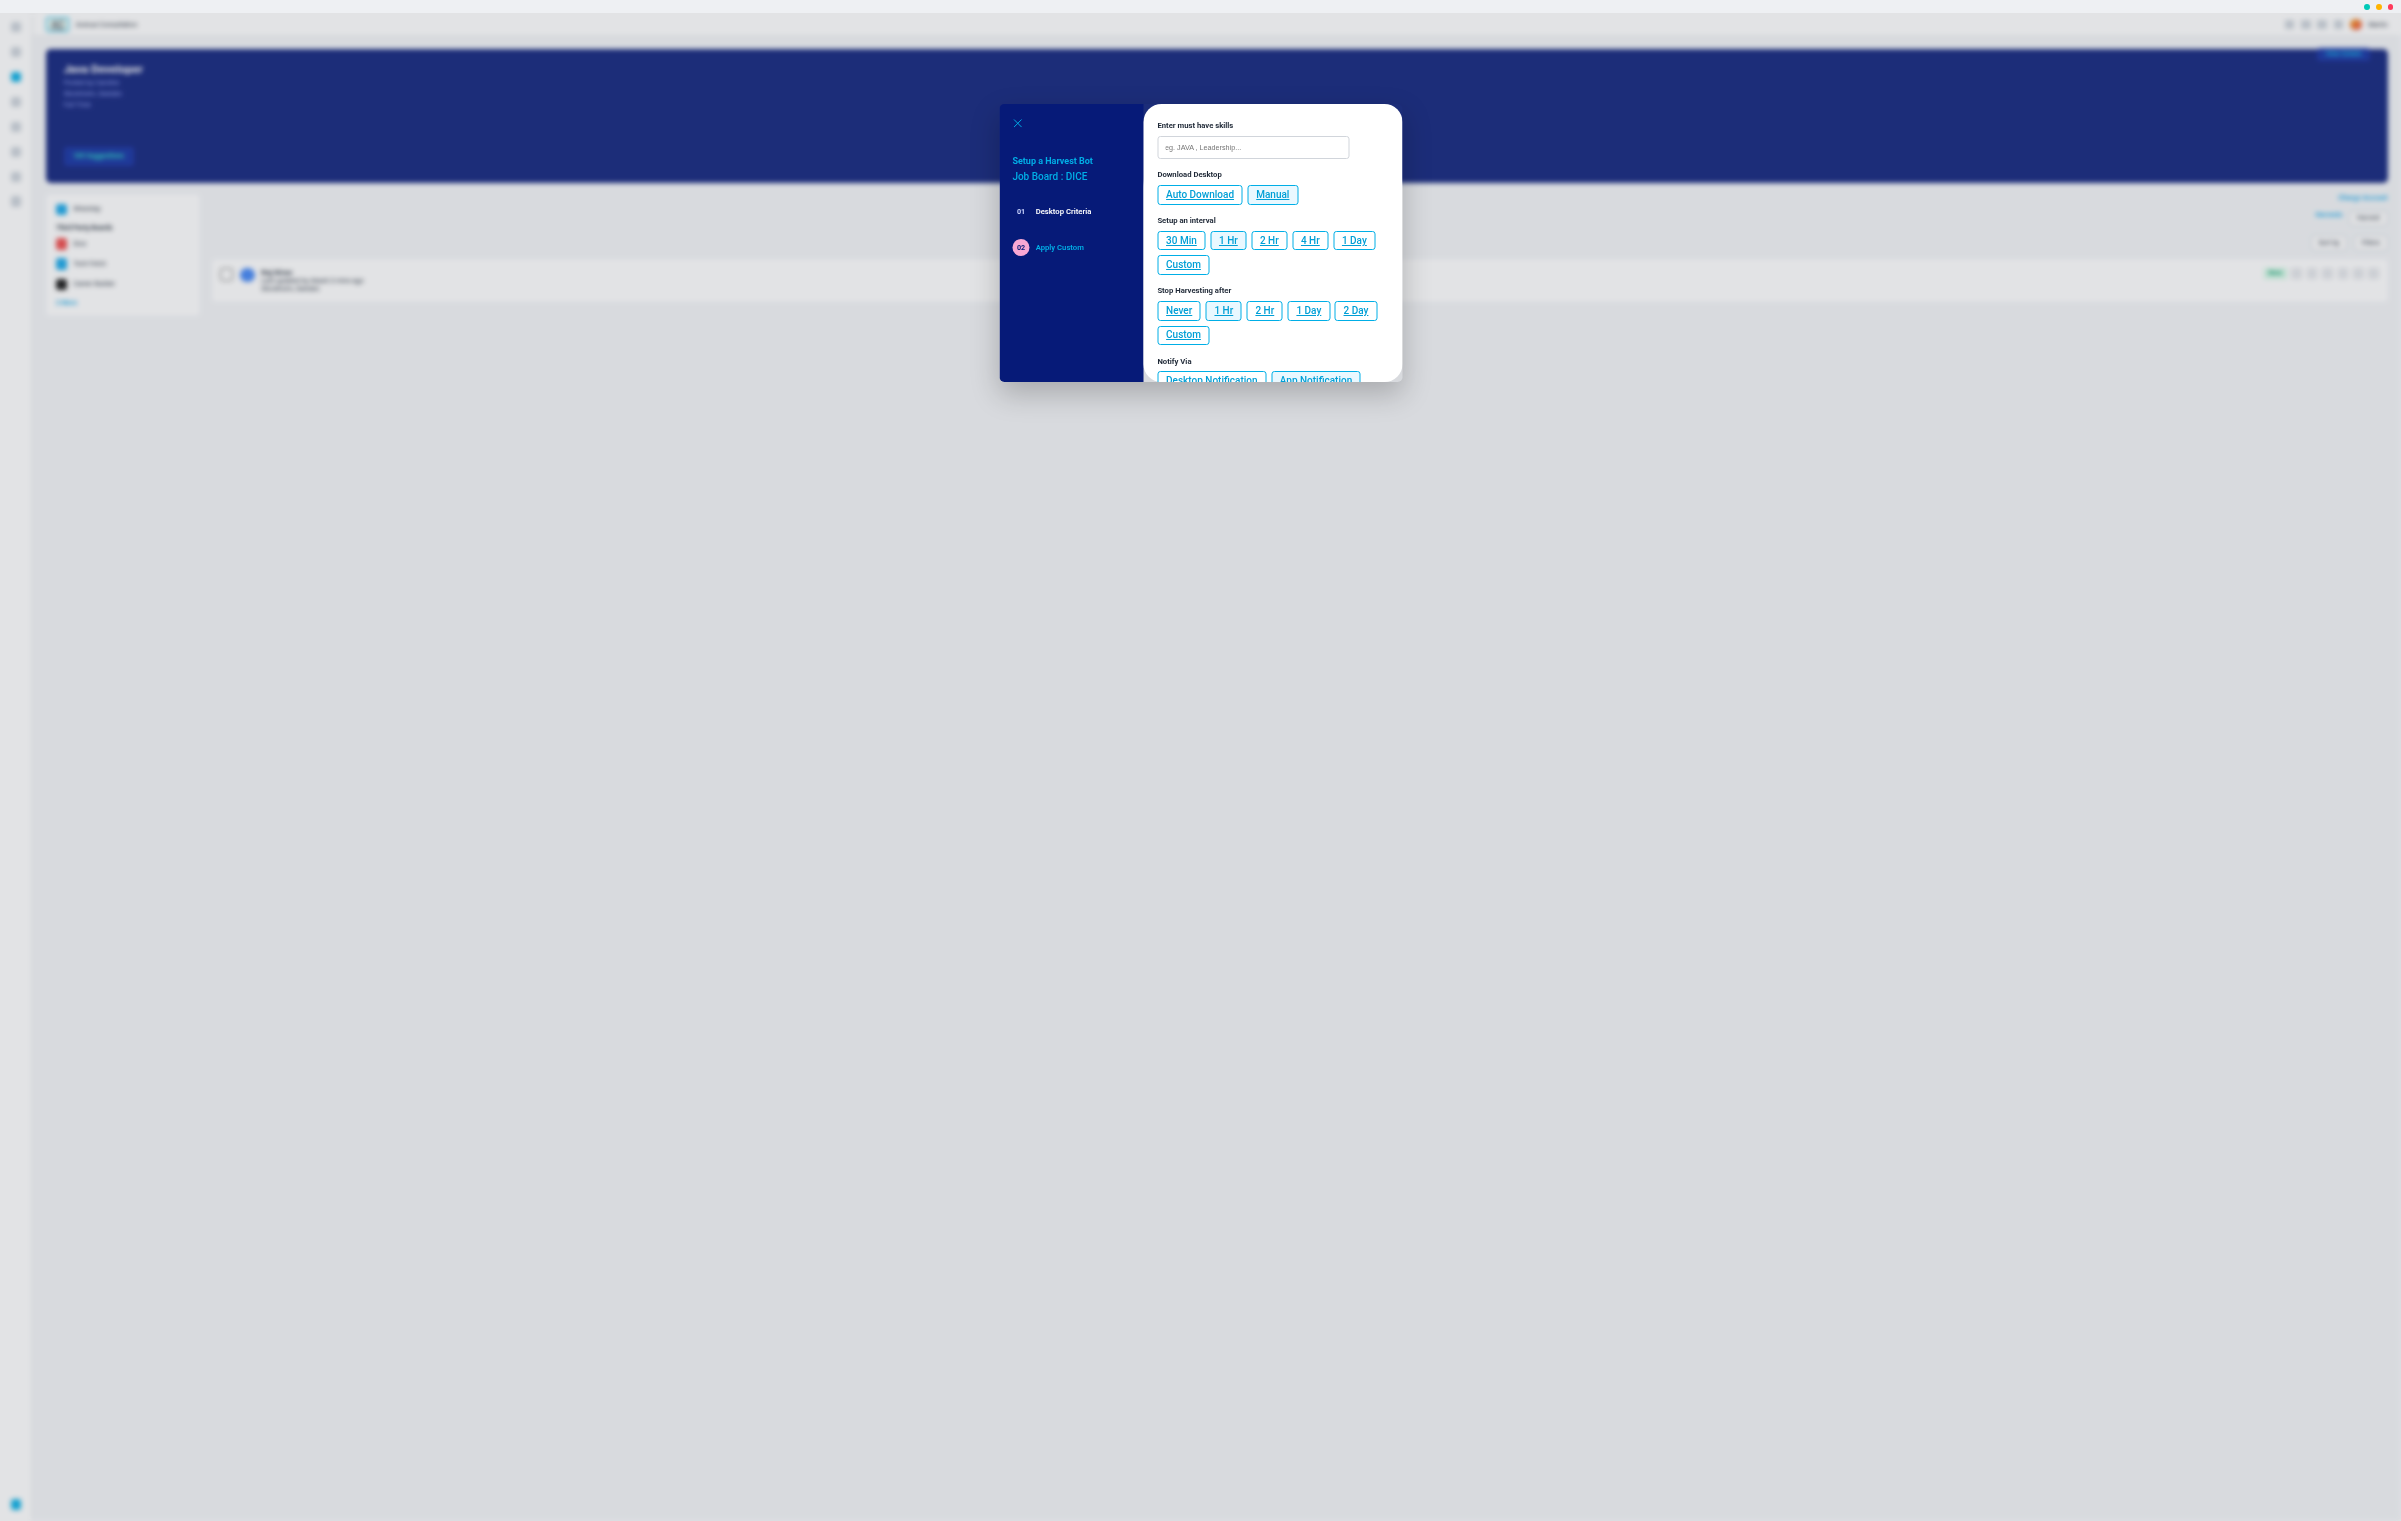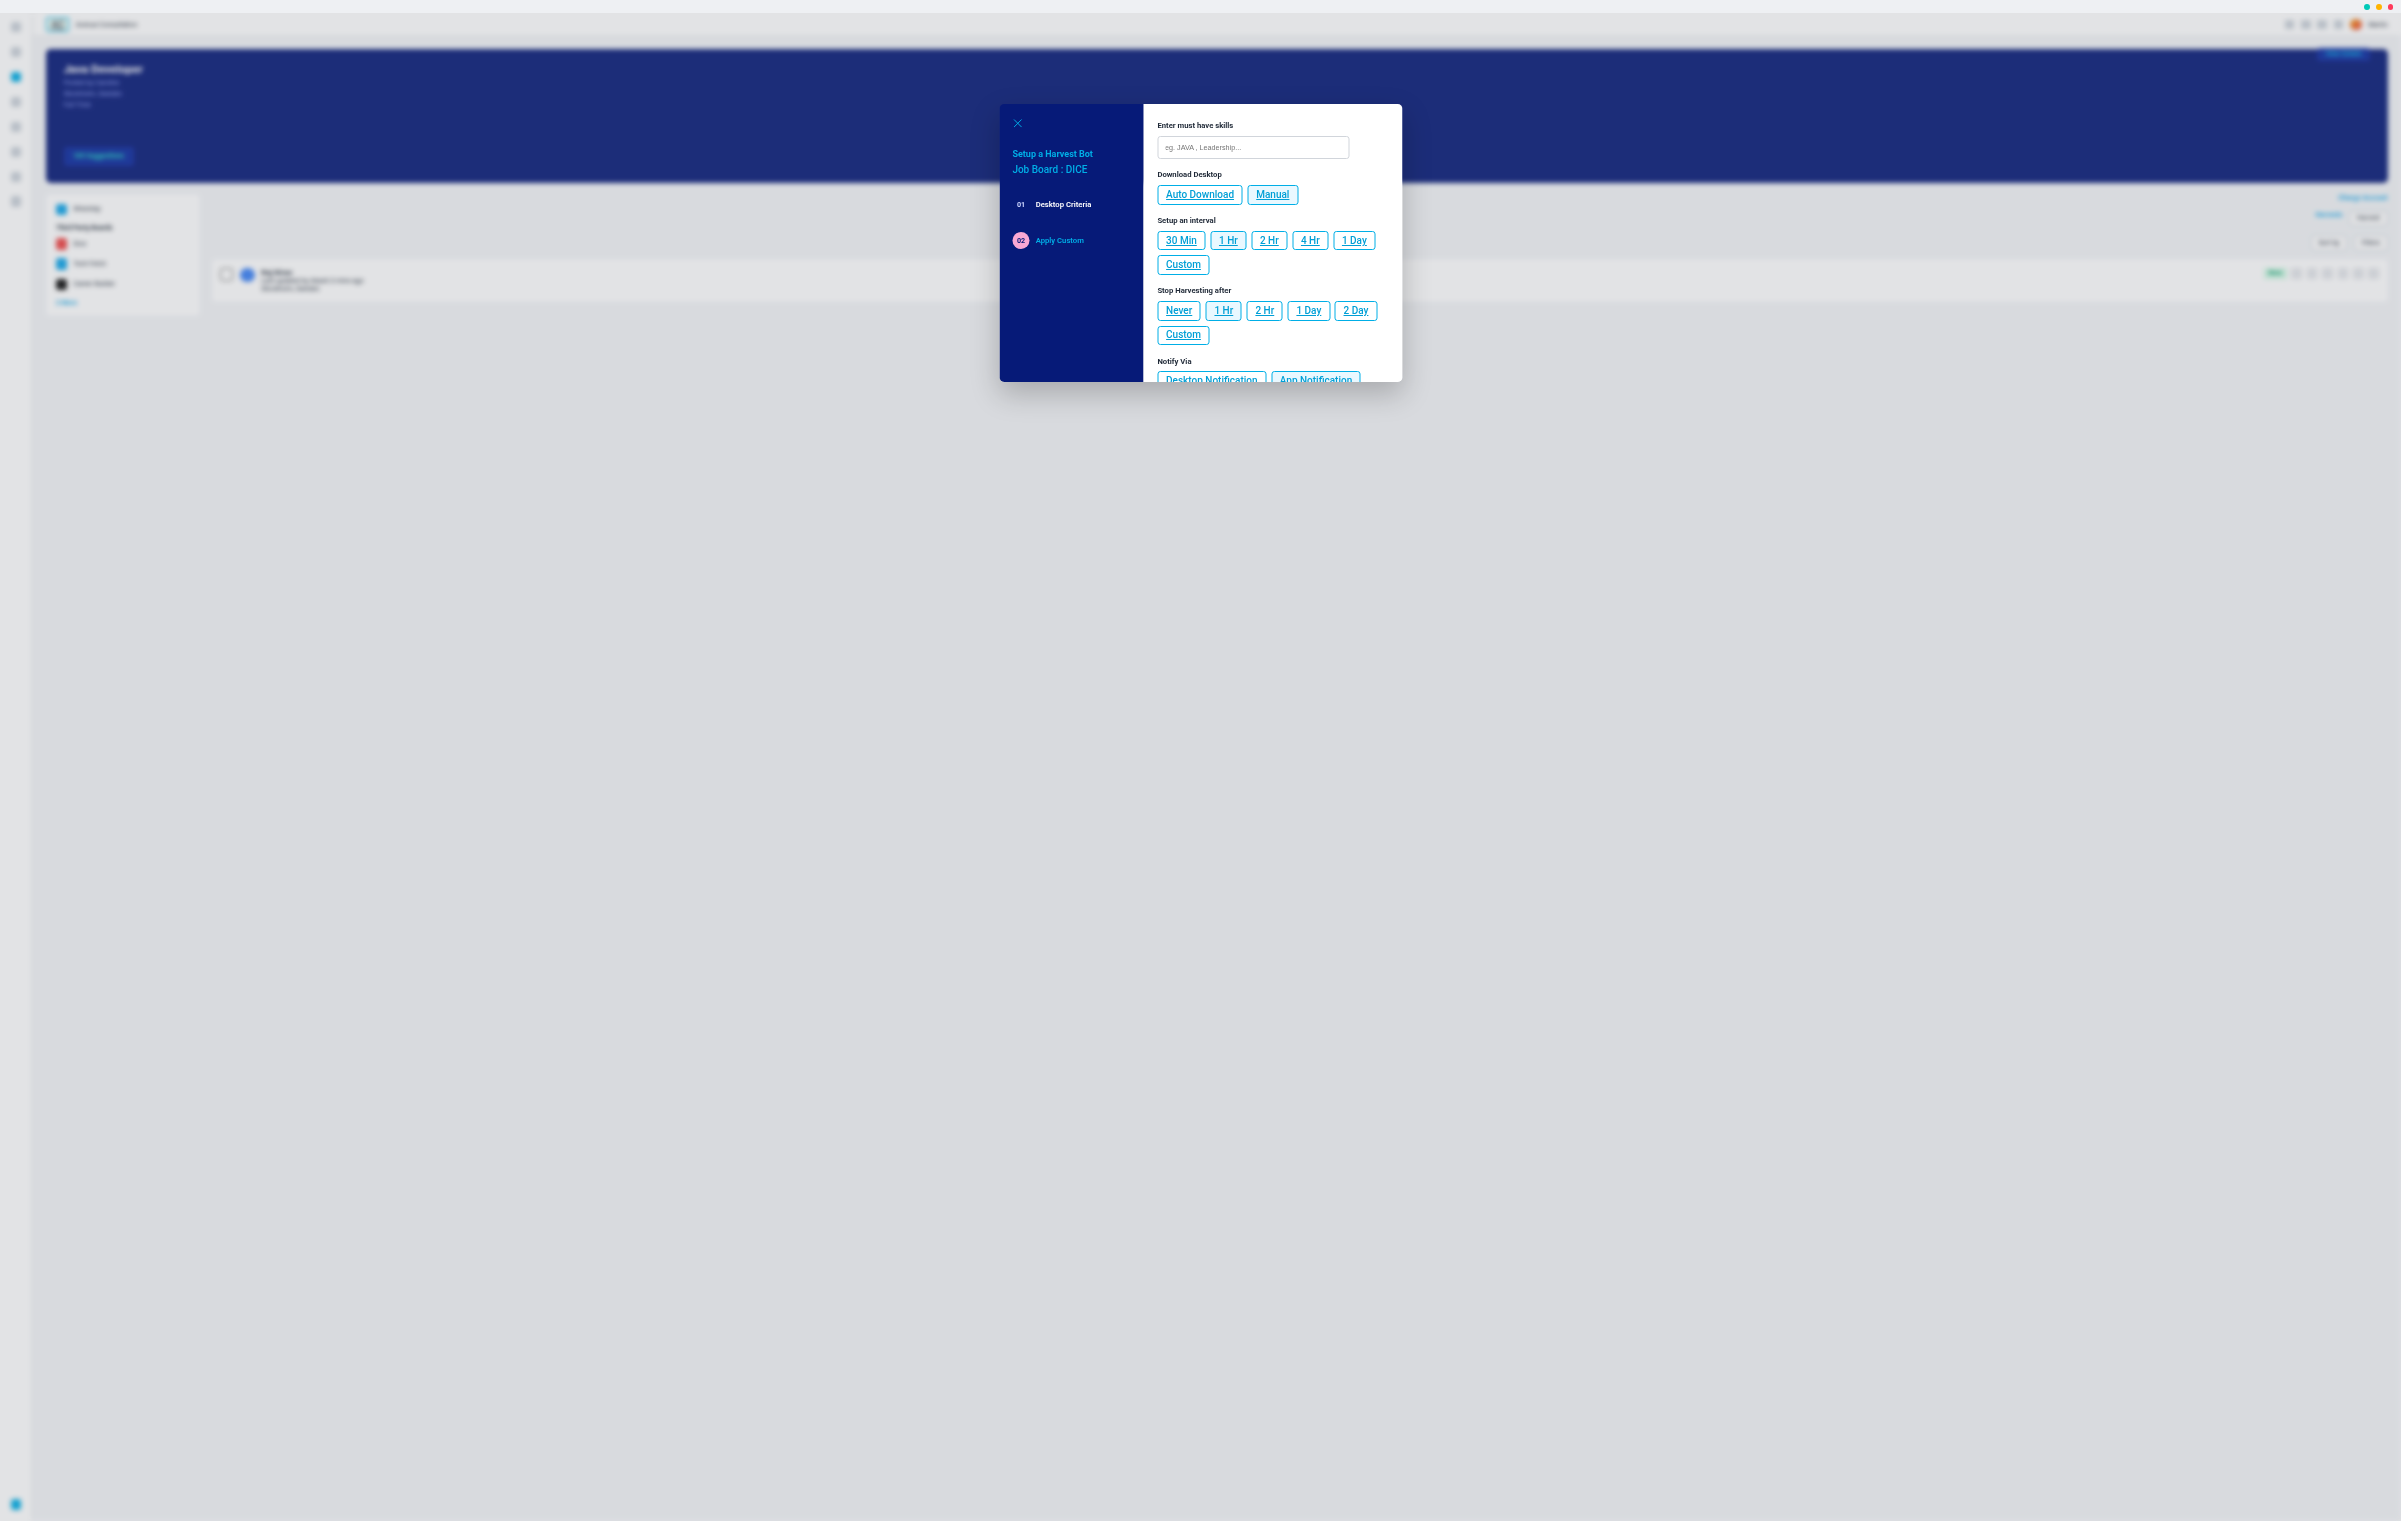--- a/index.html
+++ b/index.html
@@ -145,21 +145,21 @@
     color:#00aee6;
     font-size:12.5px;
     font-weight:300;
     cursor:pointer;
     line-height:1;
   }
   .modal-left h3{
     color:#00aee6;
     font-size:9px;
     font-weight:700;
-    margin-top:18px;
+    margin-top:25px;
   }
   .modal-left .sub{
     color:#00aee6;
     font-size:10px;
     margin-top:4.8px;
     font-weight:500;
   }
   .steps{ margin-top:21px; }
   .step{ display:flex; align-items:center; gap:6px; margin-bottom:18px;}
   .step .num{
@@ -171,20 +171,21 @@
   .step.active .num{ background:#f9a8d4; color:#061a78;}
   .step.inactive .label{ color:#fff; font-weight:600; font-size:7.7px;}
   .step.active .label{ color:#00aee6; font-weight:600; font-size:7.7px;}
 
   .modal-right{
     flex:1;
     background:#fff;
     padding:17.3px 14.4px 12.5px 14.4px;
     display:flex;
     flex-direction:column;
+    border-radius:18px;
   }
   .section-label{
     font-weight:700;
     font-size:7.7px;
     color:#1f2937;
     margin-bottom:5.8px;
   }
   .section-label.mt{ margin-top:11.5px; }
   .skill-input{
     width:192px;

